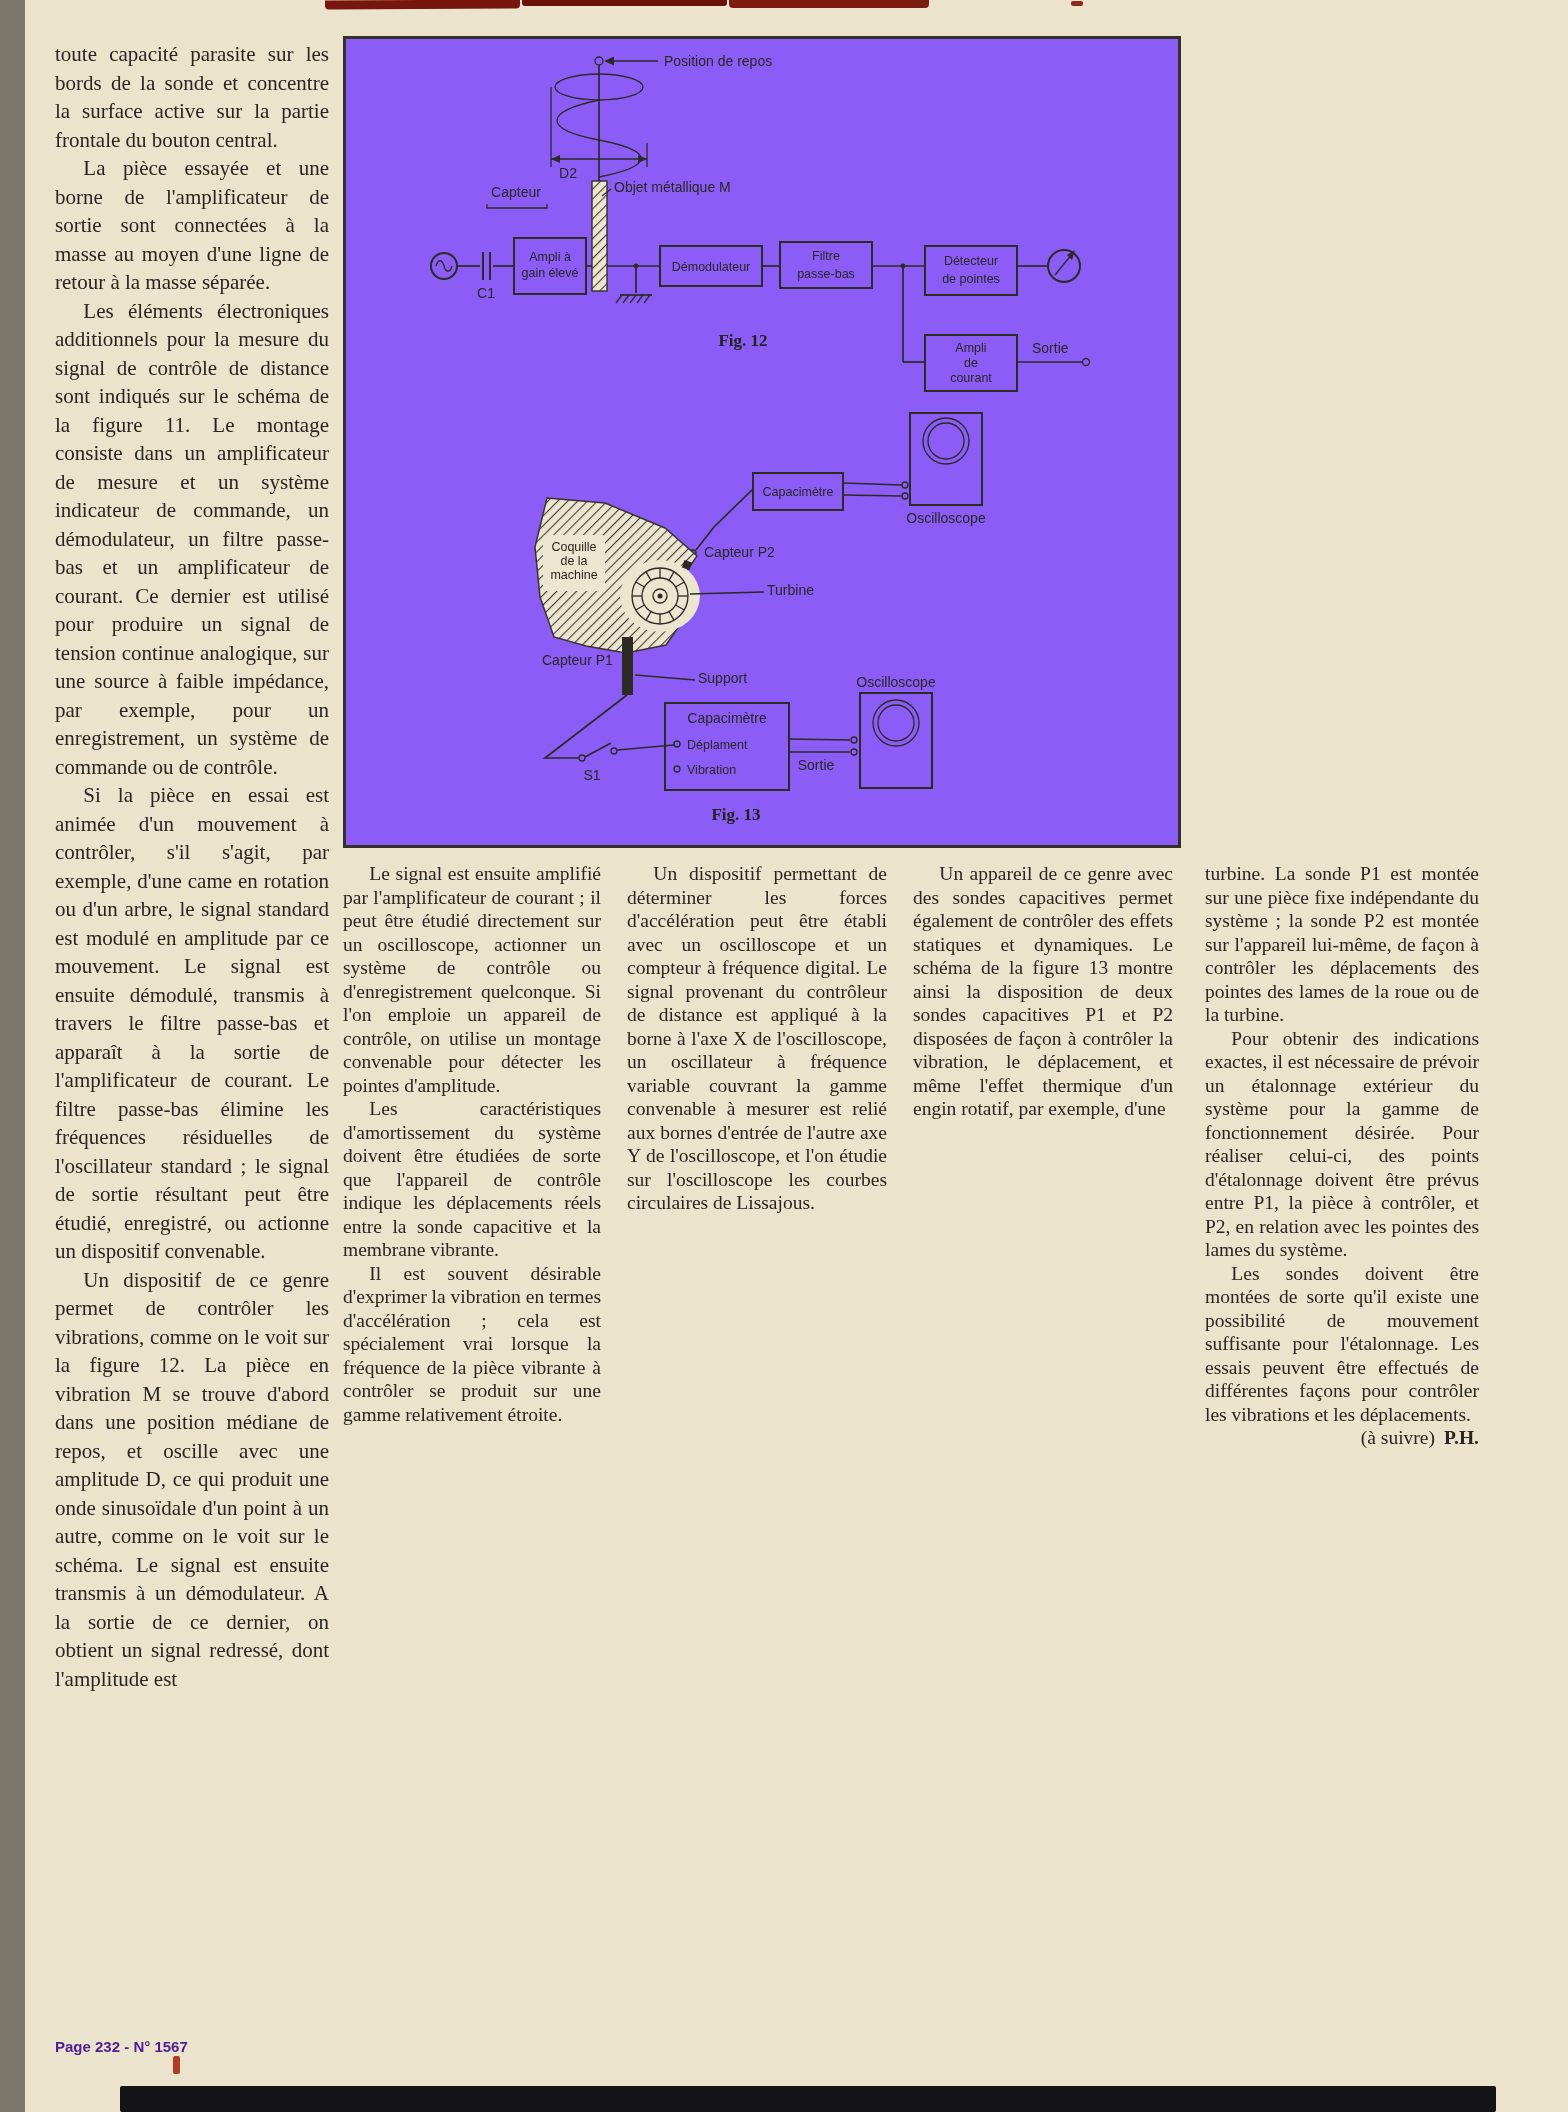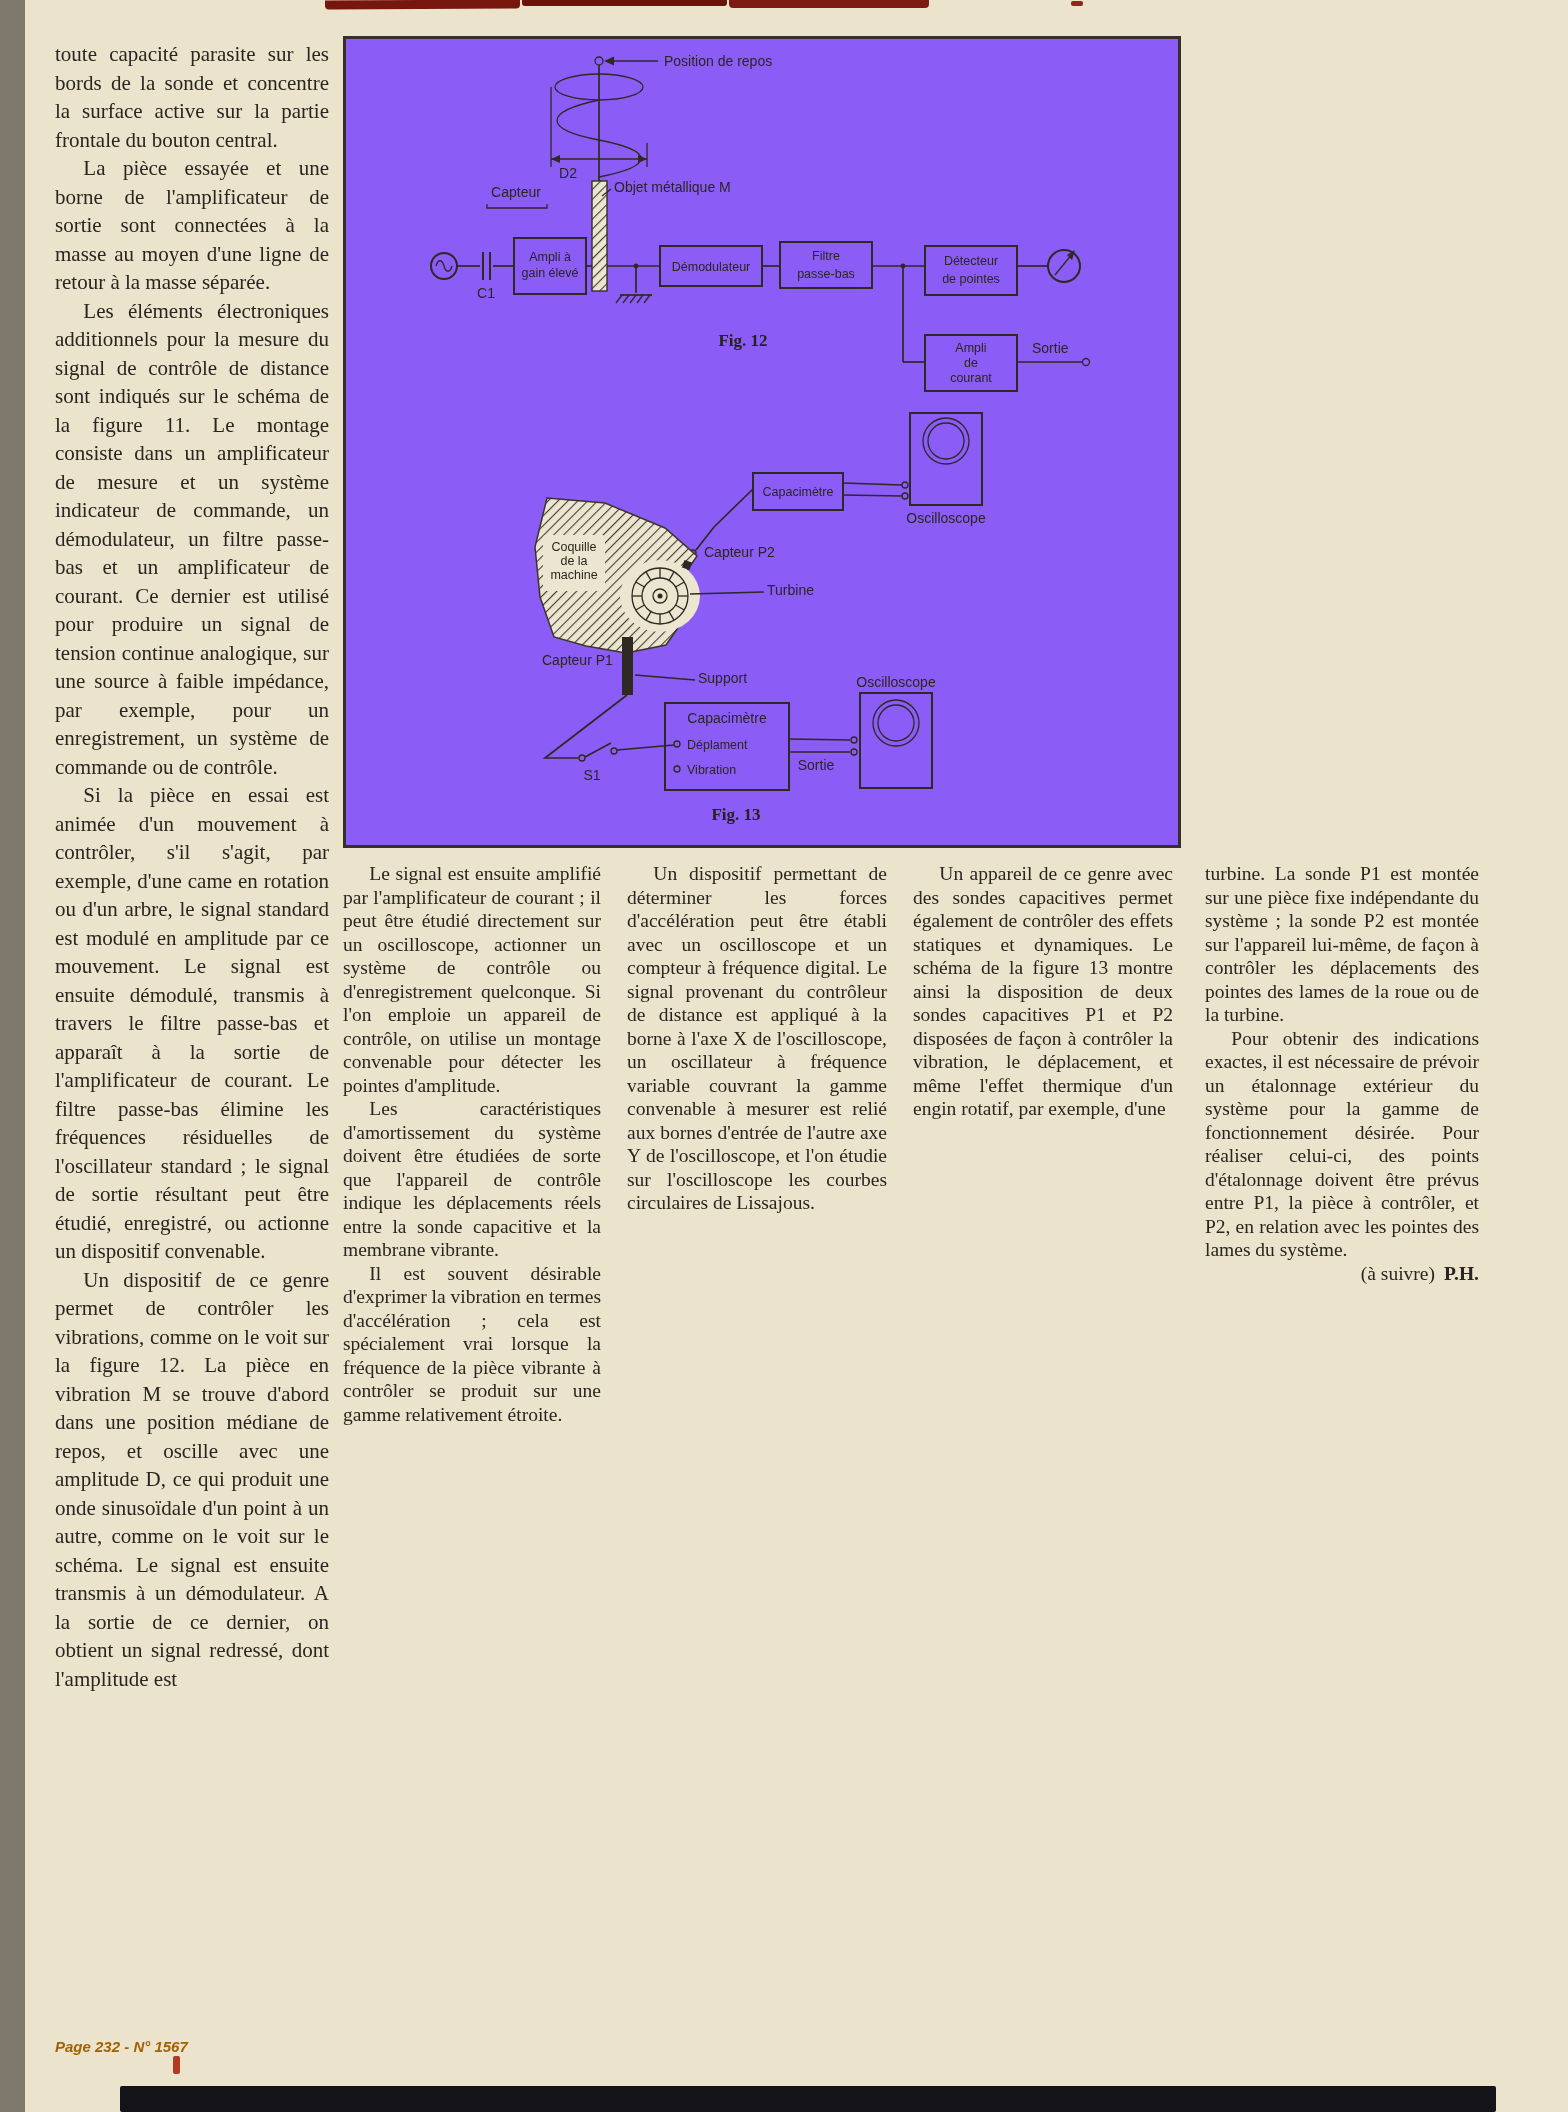--- a/index.html
+++ b/index.html
@@ -18,21 +18,21 @@
   .col-d    { left: 1180px;top: 862px; width: 274px; font-size: 19.5px; line-height: 23.5px; }
   .figure-box {
     position: absolute; left: 318px; top: 36px; width: 832px; height: 806px;
     border: 3px solid #35302a; background: #8b5cf6;
   }
   .signature { text-align: right; margin-top: 10px; }
   .signature .author { font-weight: bold; margin-left: 9px; }
   .footer {
     position: absolute; left: 30px; top: 2038px;
     font-family: "Liberation Sans", sans-serif; font-weight: bold;
-    font-size: 15px; color: #a16207; font-style: italic;
+    font-size: 15px; color: #4c1d95;
   }
   .artifact { position: absolute; }
   .mark-a { left: 300px;  top: 0;      width: 195px;  height: 9px;  background: #76160d; border-radius: 0 0 4px 4px; transform: rotate(-0.3deg); }
   .mark-b { left: 497px;  top: 0;      width: 205px;  height: 6px;  background: #6b1209; border-radius: 0 0 3px 3px; }
   .mark-c { left: 704px;  top: 0;      width: 200px;  height: 8px;  background: #7c1c11; border-radius: 0 0 4px 4px; }
   .mark-d { left: 1046px; top: 1px;    width: 12px;   height: 5px;  background: #8a2a1a; border-radius: 2px; }
   .mark-e { left: 148px;  top: 2056px; width: 7px;    height: 18px; background: #b03a24; border-radius: 2px; }
   .bottom-bar { left: 95px; top: 2086px; width: 1376px; height: 26px; background: #131318; border-radius: 2px; }
 
   svg .dlabel { font-family: "Liberation Sans", sans-serif; font-size: 14px; fill: #2b2620; }
@@ -238,18 +238,19 @@
     <p>Un dispositif permettant de déterminer les forces d'accélération peut être établi avec un oscilloscope et un compteur à fréquence digital. Le signal provenant du contrôleur de distance est appliqué à la borne à l'axe X de l'oscilloscope, un oscillateur à fréquence variable couvrant la gamme convenable à mesurer est relié aux bornes d'entrée de l'autre axe Y de l'oscilloscope, et l'on étudie sur l'oscilloscope les courbes circulaires de Lissajous.</p>
   </div>
 
   <div class="textcol col-c">
     <p>Un appareil de ce genre avec des sondes capacitives permet également de contrôler des effets statiques et dynamiques. Le schéma de la figure 13 montre ainsi la disposition de deux sondes capacitives P1 et P2 disposées de façon à contrôler la vibration, le déplacement, et même l'effet thermique d'un engin rotatif, par exemple, d'une</p>
   </div>
 
   <div class="textcol col-d">
     <p class="noindent">turbine. La sonde P1 est montée sur une pièce fixe indépendante du système ; la sonde P2 est montée sur l'appareil lui-même, de façon à contrôler les déplacements des pointes des lames de la roue ou de la turbine.</p>
     <p>Pour obtenir des indications exactes, il est nécessaire de prévoir un étalonnage extérieur du système pour la gamme de fonctionnement désirée. Pour réaliser celui-ci, des points d'étalonnage doivent être prévus entre P1, la pièce à contrôler, et P2, en relation avec les pointes des lames du système.</p>
+    <p>Les sondes doivent être montées de sorte qu'il existe une possibilité de mouvement suffisante pour l'étalonnage. Les essais peuvent être effectués de différentes façons pour contrôler les vibrations et les déplacements.</p>
     <p class="signature"><span>(à suivre)</span><span class="author">P.H.</span></p>
   </div>
 
   <div class="footer">Page 232 - N° 1567</div>
 
 </div>
 
 </body></html>

